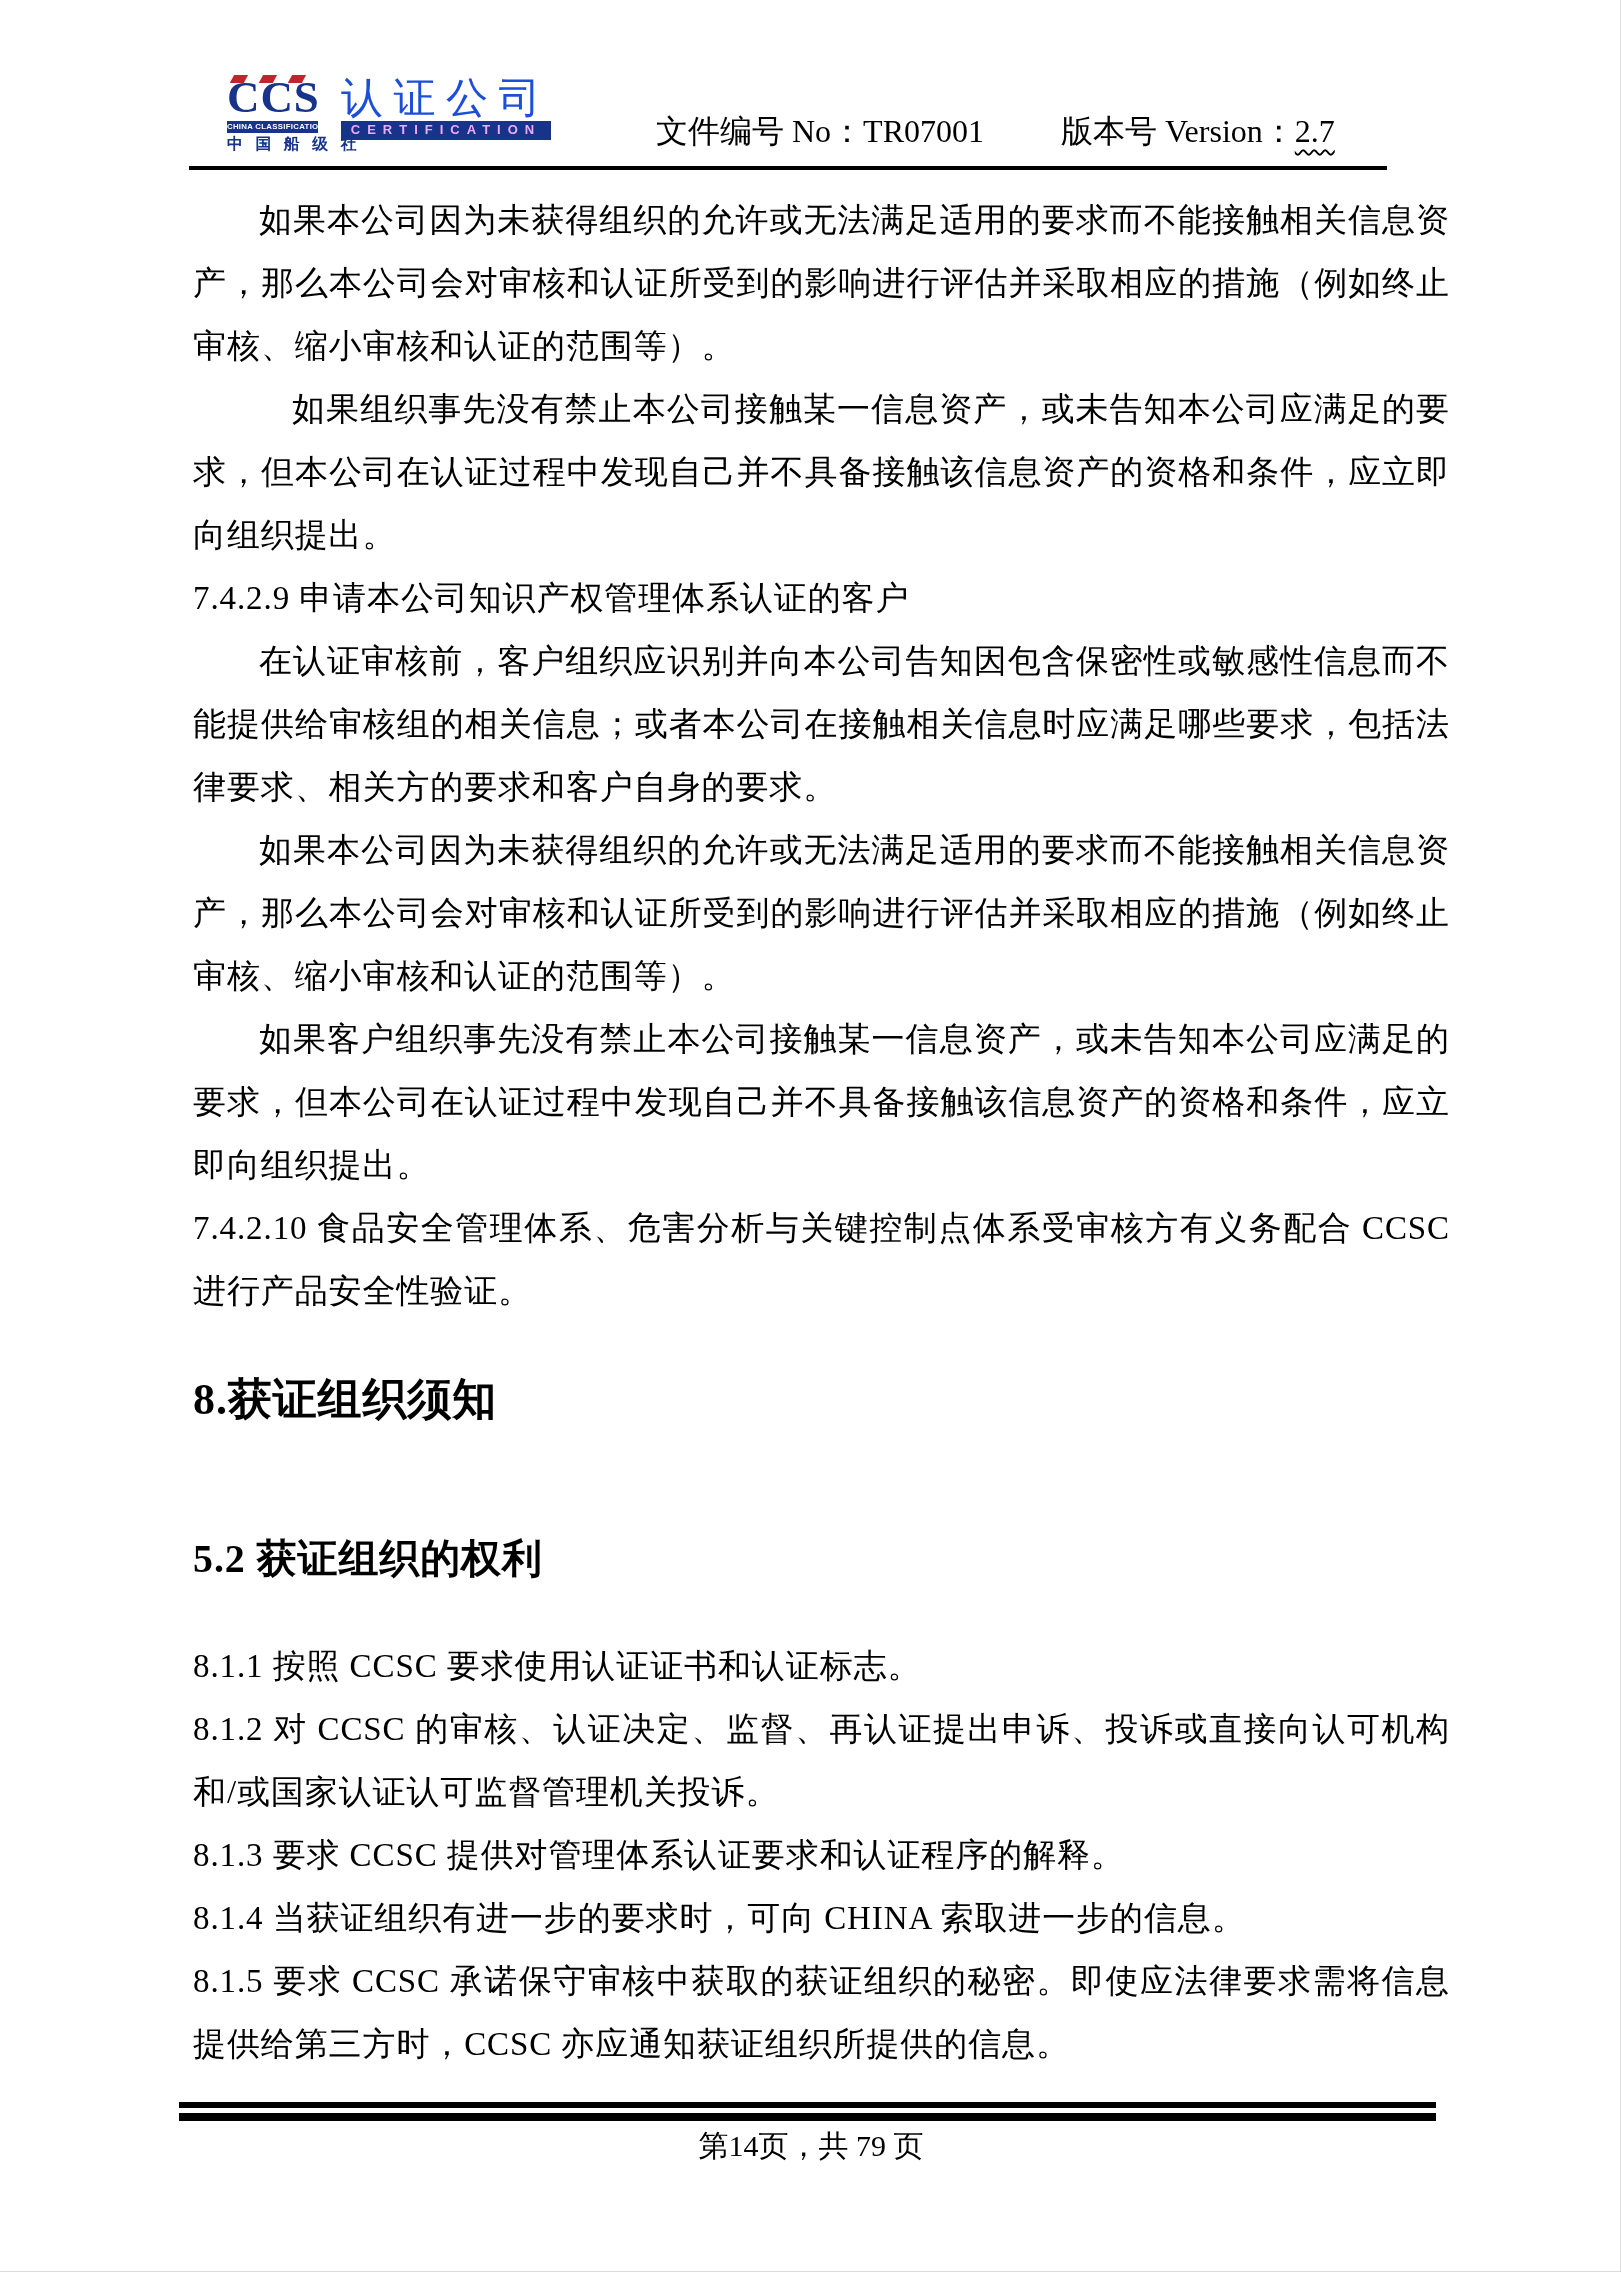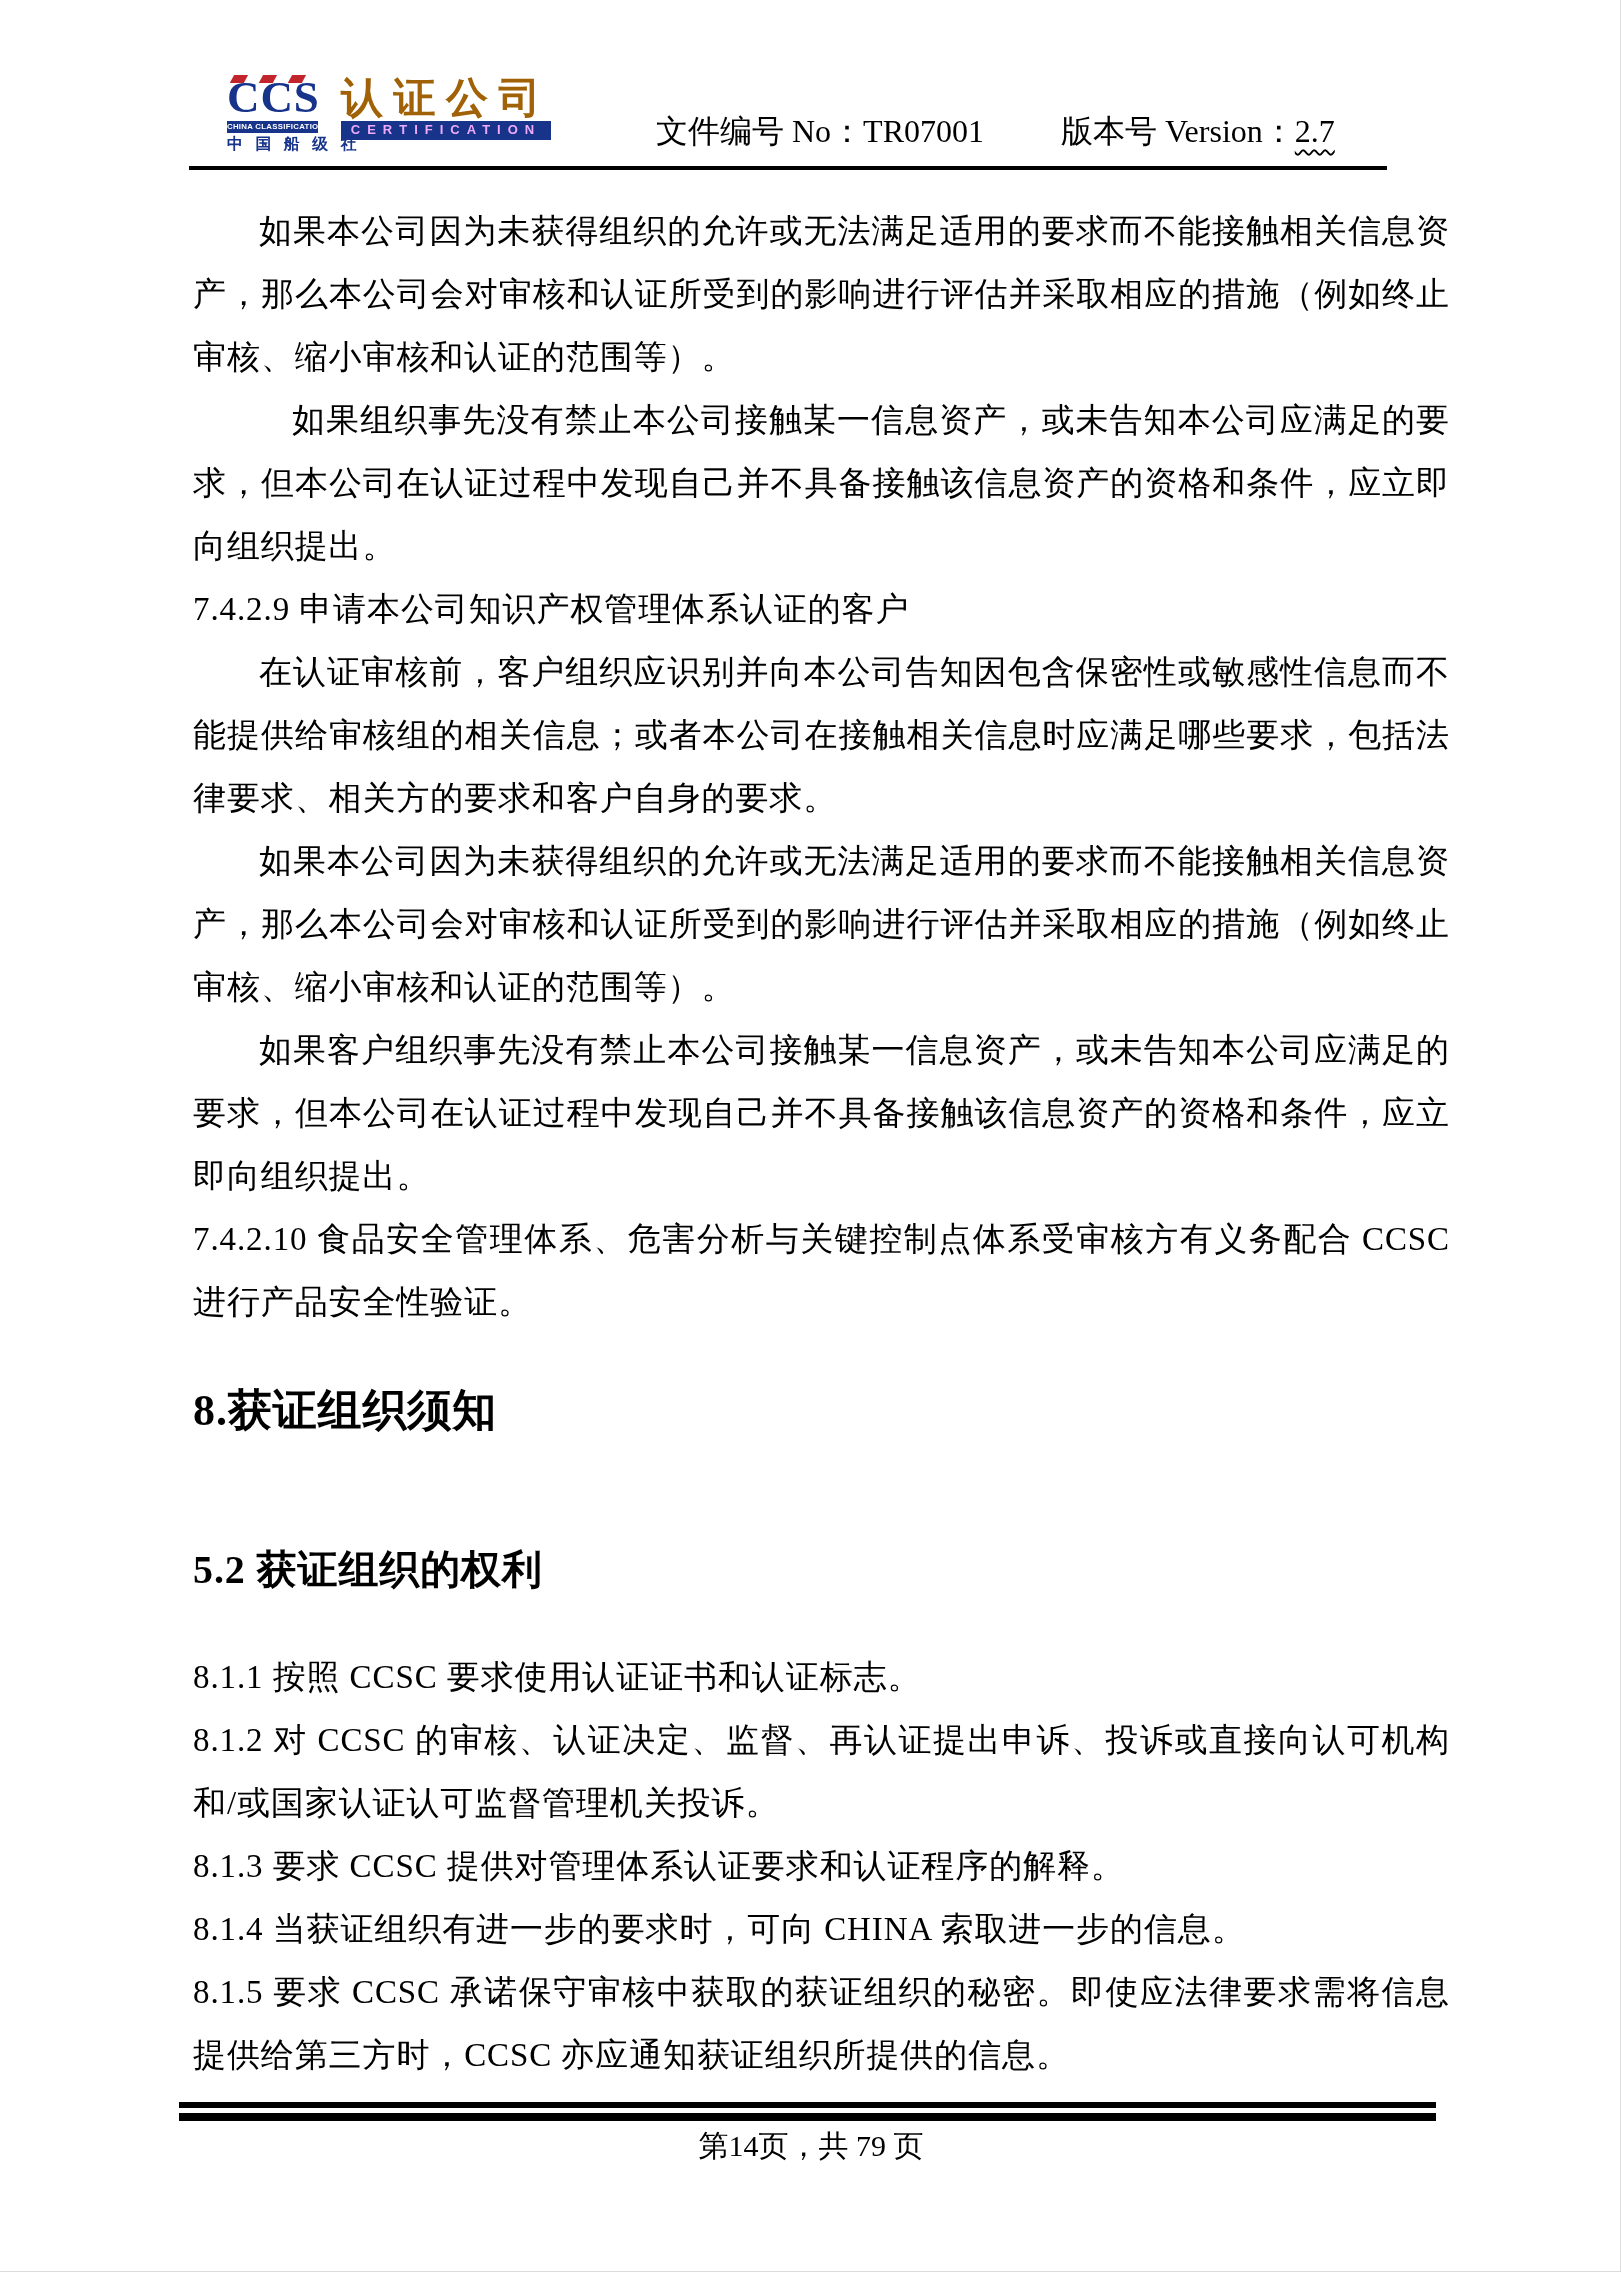--- a/index.html
+++ b/index.html
@@ -33,21 +33,21 @@
     font-family:"Liberation Sans",sans-serif;
     font-size:7.8px; font-weight:bold; letter-spacing:0.3px;
     text-align:center; padding:1.7px 0; white-space:nowrap;
   }
   .society-cn {
     margin-top:0.9px; color:#17338a; font-weight:bold;
     font-size:15.7px; letter-spacing:4.4px; text-align:center; white-space:nowrap;
   }
   .logo-right { display:flex; flex-direction:column; }
   .company-cn {
-    color:#a16207; font-weight:bold; font-size:42px; line-height:40px;
+    color:#1d4ed8; font-weight:normal; font-size:42px; line-height:40px;
     letter-spacing:10.5px; white-space:nowrap;
   }
   .cert-bar {
     margin-top:2.6px; background:#17338a; color:#f0abfc;
     font-family:"Liberation Sans",sans-serif;
     font-size:13px; font-weight:bold; letter-spacing:7px;
     text-align:center; padding:1.7px 0 2.6px; white-space:nowrap;
   }
 
   .header-meta {
@@ -60,21 +60,21 @@
     text-decoration-style:wavy;
     text-decoration-thickness:1.7px;
     text-underline-offset:7px;
   }
   .header-rule {
     position:absolute; left:189px; top:166px;
     width:1198px; height:4.4px; background:#000;
   }
 
   
-  .content { position:absolute; left:193px; top:200px; width:1257px; }
+  .content { position:absolute; left:193px; top:189px; width:1257px; }
   .content p {
     margin:0; font-size:33px; line-height:63px;
     text-align:justify; letter-spacing:0.9px;
   }
   .indent2 { text-indent:66px; }
   .indent3 { text-indent:99px; }
   .clause  { text-indent:0; }
   .h1 {
     margin:38px 0 0 !important; font-size:44px !important;
     line-height:78px !important; font-weight:bold; text-align:left !important;

